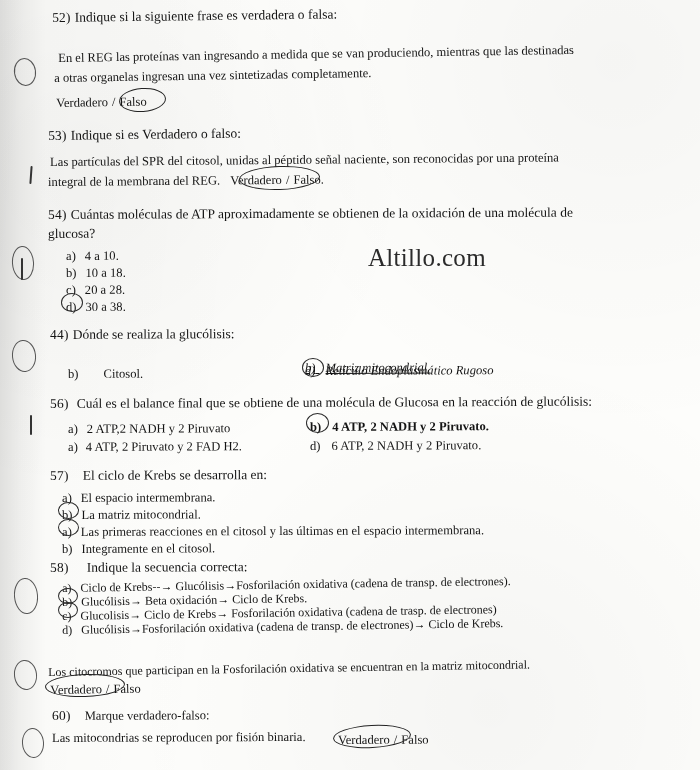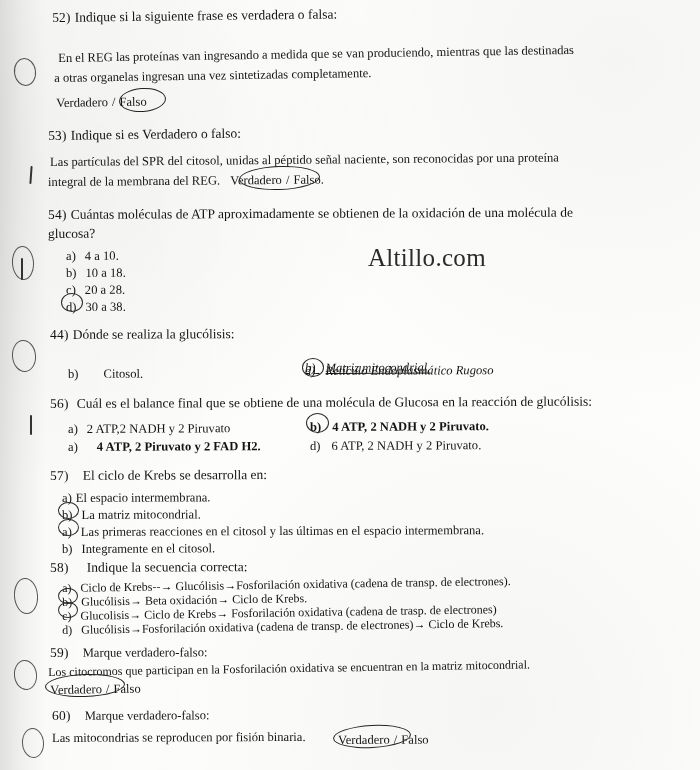--- a/index.html
+++ b/index.html
@@ -188,40 +188,40 @@
   <div class="qblock sk0" style="left:50px; top:394px;">
     <span class="txt num">56)</span>
     <span class="txt" style="margin-left:4px;">Cuál es el balance final que se obtiene de una molécula de Glucosa en la reacción de glucólisis:</span>
   </div>
   <div class="qblock sk0" style="left:68px; top:419px;">
     <span class="txt-sm">a)</span>
     <span class="txt-sm" style="margin-left:5px;">2 ATP,2 NADH y 2 Piruvato</span>
   </div>
   <div class="qblock sk0" style="left:68px; top:437px;">
     <span class="txt-sm">a)</span>
-    <span class="txt-sm" style="margin-left:15px;font-weight:bold;">4 ATP, 2 Piruvato y 2 FAD H2.</span>
+    <span class="txt-sm" style="margin-left:4px;">4 ATP, 2 Piruvato y 2 FAD H2.</span>
   </div>
   <div class="qblock sk0" style="left:310px; top:417px;font-weight:bold;">
     <span class="txt-sm">b)</span>
     <span class="txt-sm" style="margin-left:7px;">4 ATP, 2 NADH y 2 Piruvato.</span>
   </div>
   <div class="qblock sk0" style="left:310px; top:436px;">
     <span class="txt-sm">d)</span>
     <span class="txt-sm" style="margin-left:7px;">6 ATP, 2 NADH y 2 Piruvato.</span>
   </div>
   <div class="ellipse thin" style="left:306px; top:413px; width:21px; height:18px;"></div>
   <div class="margin-tick" style="left:30px; top:415px; height:20px;"></div>
 
   <div class="qblock sk0" style="left:50px; top:466px;">
     <span class="txt num">57)</span>
     <span class="txt" style="margin-left:10px;">El ciclo de Krebs se desarrolla en:</span>
   </div>
   <div class="qblock sk0" style="left:62px; top:488px;">
     <span class="txt-sm">a)</span>
-    <span class="txt-sm" style="">El espacio intermembrana.</span>
+    <span class="txt-sm" style="margin-left:5px;">El espacio intermembrana.</span>
   </div>
   <div class="qblock sk0" style="left:62px; top:505px;">
     <span class="txt-sm">b)</span>
     <span class="txt-sm" style="margin-left:5px;">La matriz mitocondrial.</span>
   </div>
   <div class="ellipse thin" style="left:58px; top:502px; width:19px; height:15px;"></div>
   <div class="qblock sk0" style="left:62px; top:522px;">
     <span class="txt-sm">a)</span>
     <span class="txt-sm" style="margin-left:5px;">Las primeras reacciones en el citosol y las últimas en el espacio intermembrana.</span>
   </div>
@@ -248,24 +248,20 @@
     <span class="txt-xs">c)</span>
     <span class="txt-xs" style="margin-left:5px;">Glucolisis→ Ciclo de Krebs→ Fosforilación oxidativa (cadena de trasp. de electrones)</span>
   </div>
   <div class="ellipse thin" style="left:58px; top:602px; width:18px; height:14px;"></div>
   <div class="qblock sk2" style="left:62px; top:620px;">
     <span class="txt-xs">d)</span>
     <span class="txt-xs" style="margin-left:5px;">Glucólisis→Fosforilación oxidativa (cadena de transp. de electrones)→ Ciclo de Krebs.</span>
   </div>
   <div class="margin-mark" style="left:14px; top:578px; width:22px; height:34px; transform:rotate(-5deg);"></div>
 
-  <div class="qblock sk0" style="left:50px; top:643px;">
-    <span class="txt num">59)</span>
-    <span class="txt-sm" style="margin-left:10px;">Marque verdadero-falso:</span>
-  </div>
   <div class="qblock sk2" style="left:48px; top:662px;">
     <span class="txt-xs">Los citocromos que participan en la Fosforilación oxidativa se encuentran en la matriz mitocondrial.</span>
   </div>
   <div class="qblock sk2" style="left:50px; top:680px;">
     <span class="txt-sm">Verdadero</span>
     <span class="txt-sm">/</span>
     <span class="txt-sm">Falso</span>
   </div>
   <div class="pen-oval" style="left:45px; top:674px; width:78px; height:21px; transform:rotate(-2deg);"></div>
   <div class="margin-mark" style="left:14px; top:660px; width:21px; height:28px; transform:rotate(-7deg);"></div>

